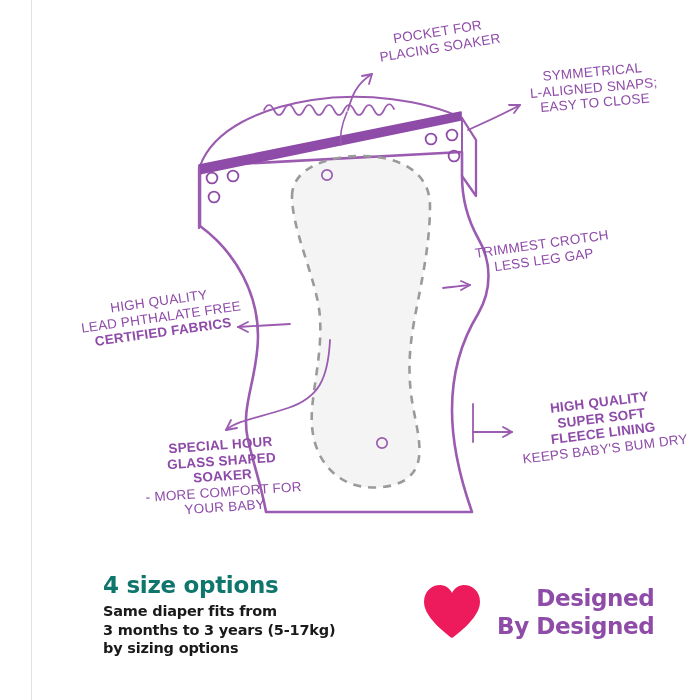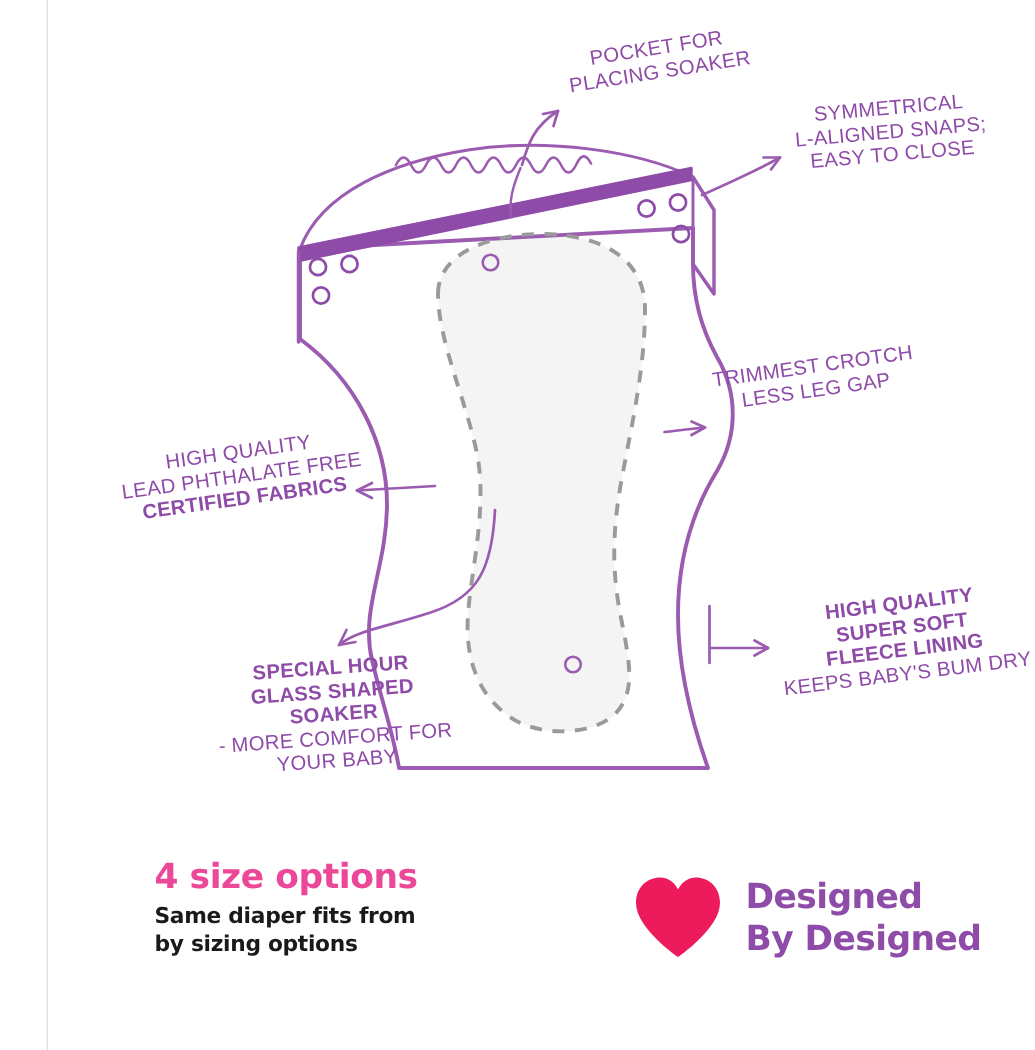--- a/index.html
+++ b/index.html
@@ -84,21 +84,21 @@
   #footer-sizes {
     position: absolute;
     left: 103px;
     top: 572px;
   }
   #footer-sizes .headline {
     font-family: "DejaVu Sans", sans-serif;
     font-weight: bold;
     font-size: 23px;
     line-height: 27px;
-    color: #ec4899;
+    color: #0f766e;
     letter-spacing: -0.3px;
   }
   #footer-sizes .sub {
     font-family: "DejaVu Sans", sans-serif;
     font-weight: bold;
     font-size: 14.5px;
     line-height: 18.5px;
     color: #1a1a1a;
     letter-spacing: -0.2px;
     margin-top: 3px;
@@ -112,21 +112,21 @@
     gap: 14px;
   }
   #brand-text {
     font-family: "DejaVu Sans", sans-serif;
     font-weight: bold;
     font-size: 23px;
     line-height: 28px;
     color: #8e4ba8;
     letter-spacing: -0.4px;
   }
-  #brand-text .ln { display: block; }
+  #brand-text .ln { display: block; text-align: right; }
   .heart-wrap { width: 62px; height: 58px; }
 </style>
 </head>
 <body>
 
 <div id="page">
 
   <div id="left-rule"></div>
 
   <svg class="svg-layer" viewBox="0 0 690 700">
@@ -262,20 +262,21 @@
     <span class="ln bold">HIGH QUALITY</span>
     <span class="ln bold">SUPER SOFT</span>
     <span class="ln bold">FLEECE LINING</span>
     <span class="ln">KEEPS BABY'S BUM DRY</span>
   </div>
 
   <div id="footer-sizes">
     <div class="headline">4 size options</div>
     <div class="sub">
       <div>Same diaper fits from</div>
+      <div>3 months to 3 years (5-17kg)</div>
       <div>by sizing options</div>
     </div>
   </div>
 
   <div id="footer-brand">
     <span class="heart-wrap">
       <svg viewBox="0 0 62 58" width="62" height="58">
         <path d="M31 55 C 31 55 3 36 3 19 C 3 8 11 2 19 2 C 25 2 29 6 31 10 C 33 6 37 2 43 2 C 51 2 59 8 59 19 C 59 36 31 55 31 55 Z" fill="#ed1a5c"></path>
       </svg>
     </span>

